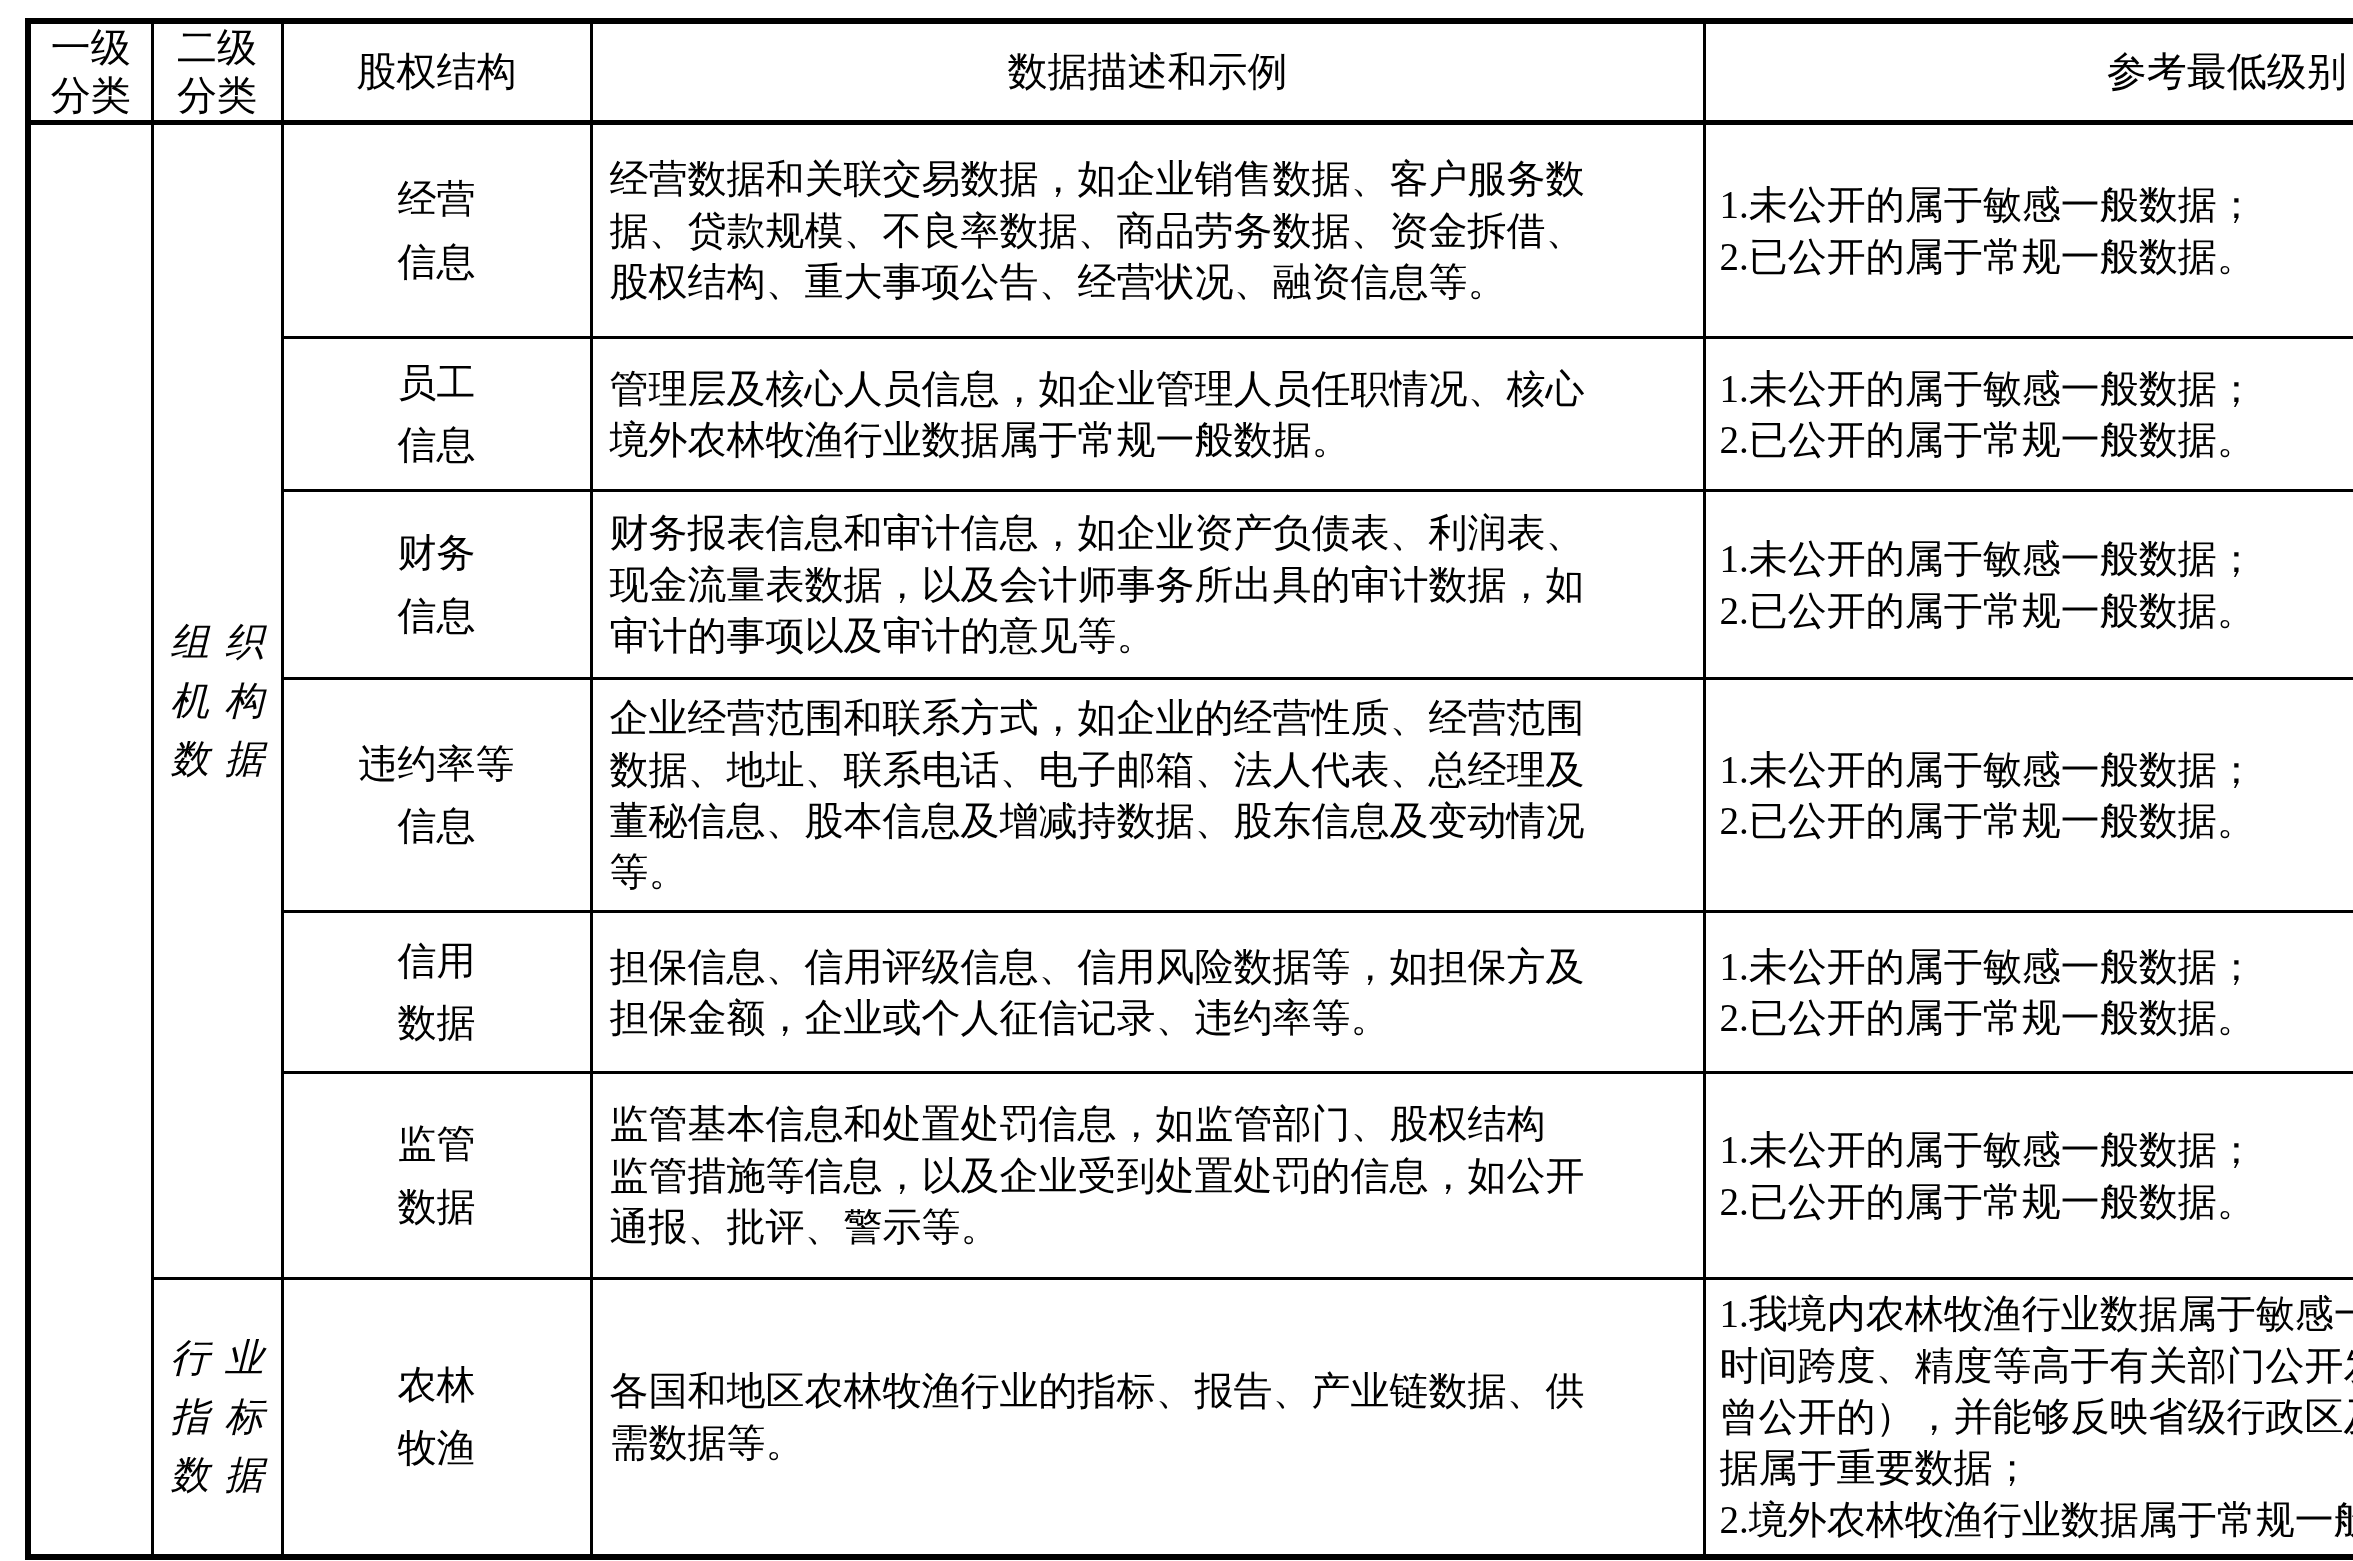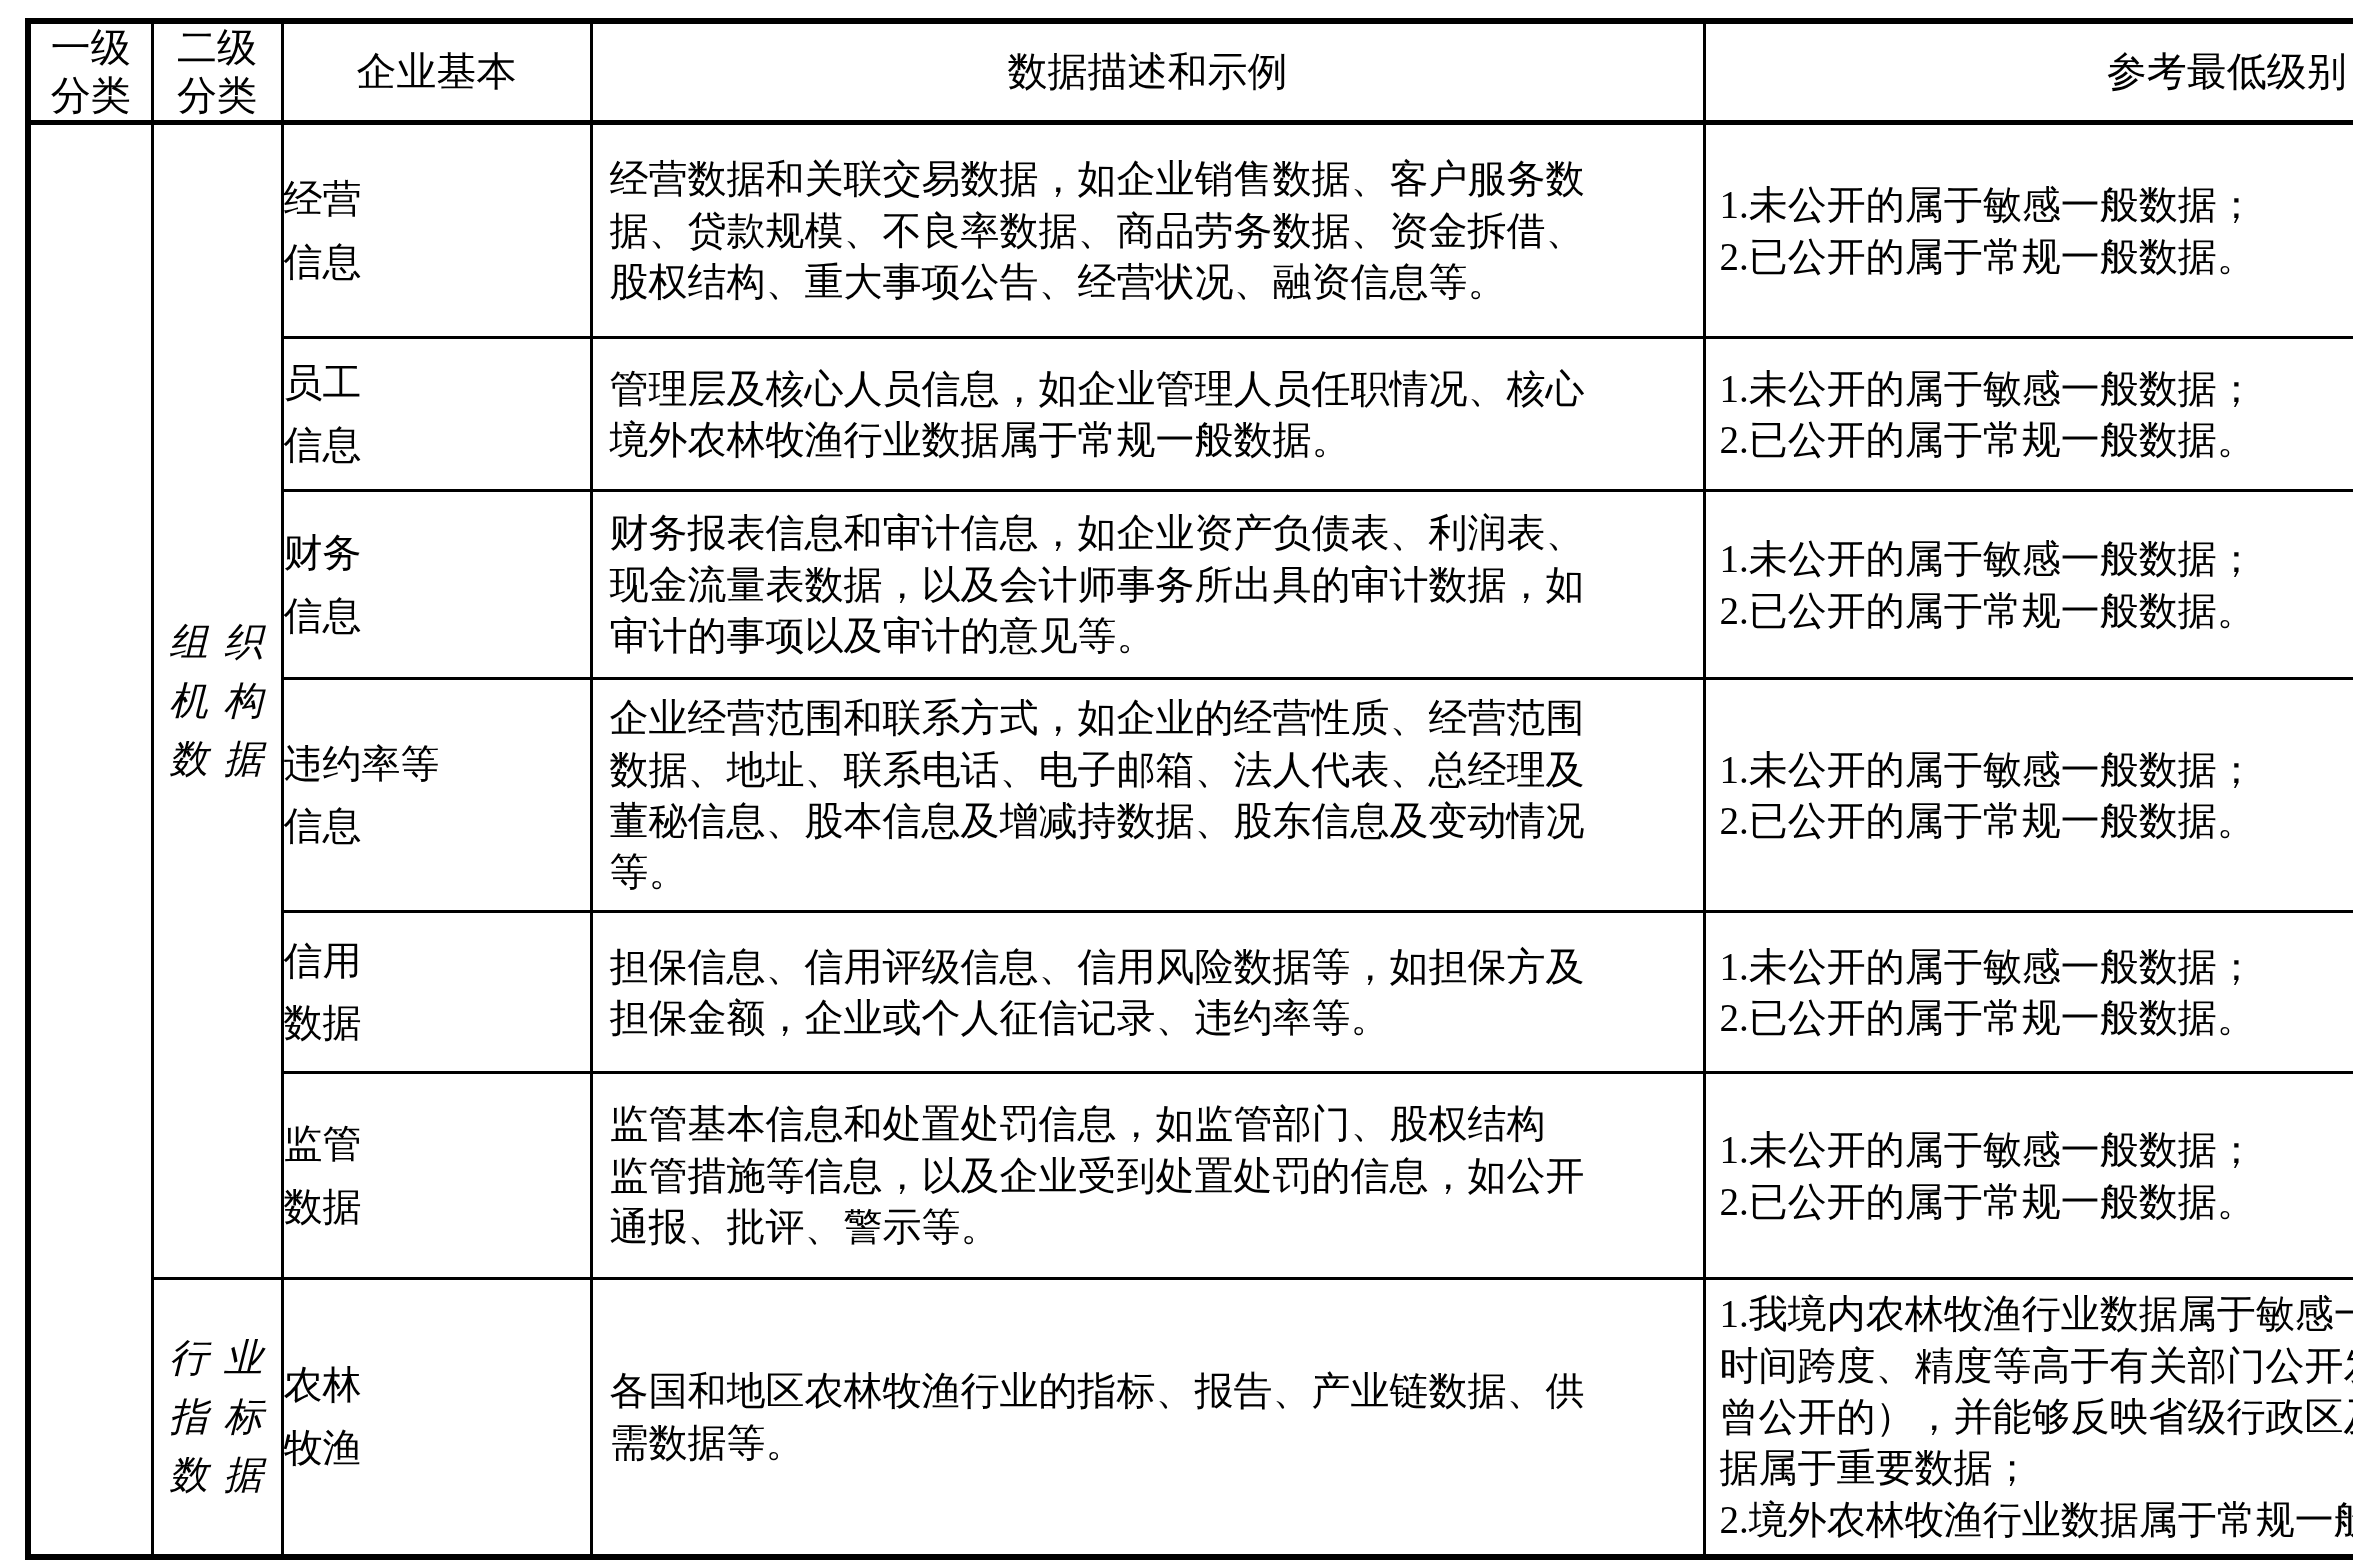--- a/index.html
+++ b/index.html
@@ -21,21 +21,21 @@
     vertical-align:middle;
     padding:0;
   }
   tr.hdr th{
     font-weight:normal;
     font-size:40px;line-height:1.2;
     text-align:center;
     border-bottom-width:5.6px;
   }
   td{font-size:39px;line-height:1.32;}
-  td.l1,td.l2,td.l3{}
+  td.l1,td.l2,td.l3{text-align:center;}
   td.l2{letter-spacing:0.4em;padding-left:0.4em;line-height:1.5;font-style:italic;}
   td.l3{line-height:1.6;}
   td.desc,td.lvl{text-align:left;padding:5.6px 11.3px 5.6px 17px;}
   td.lvl{padding-left:14px;padding-right:8.5px;}
 </style>
 </head>
 <body>
 
 <div class="page-wrap">
   <table class="cls-table">
@@ -46,21 +46,21 @@
       <col style="width:1113px">
       <col style="width:1047px">
     </colgroup>
 
     <tbody>
         <tr class="hdr" style="height:99px">
       <th>一级
 分类</th>
       <th>二级
 分类</th>
-      <th>企业基本</th>
+      <th>股权结构</th>
       <th>数据描述和示例</th>
       <th>参考最低级别</th>
     </tr>
 
     <tr style="height:215px">
       <td class="l1" rowspan="7"></td>
       <td class="l2" rowspan="6">组织
 机构
 数据</td>
       <td class="l3">经营

